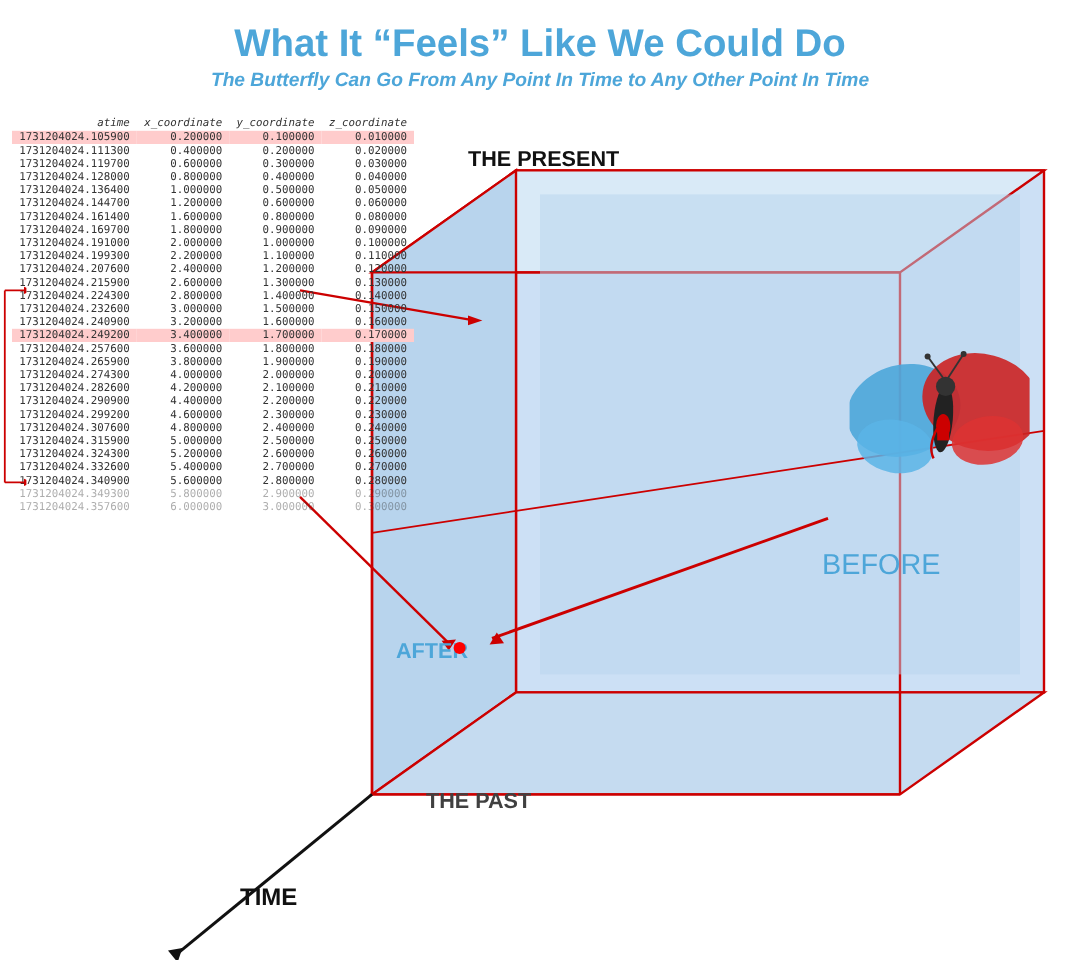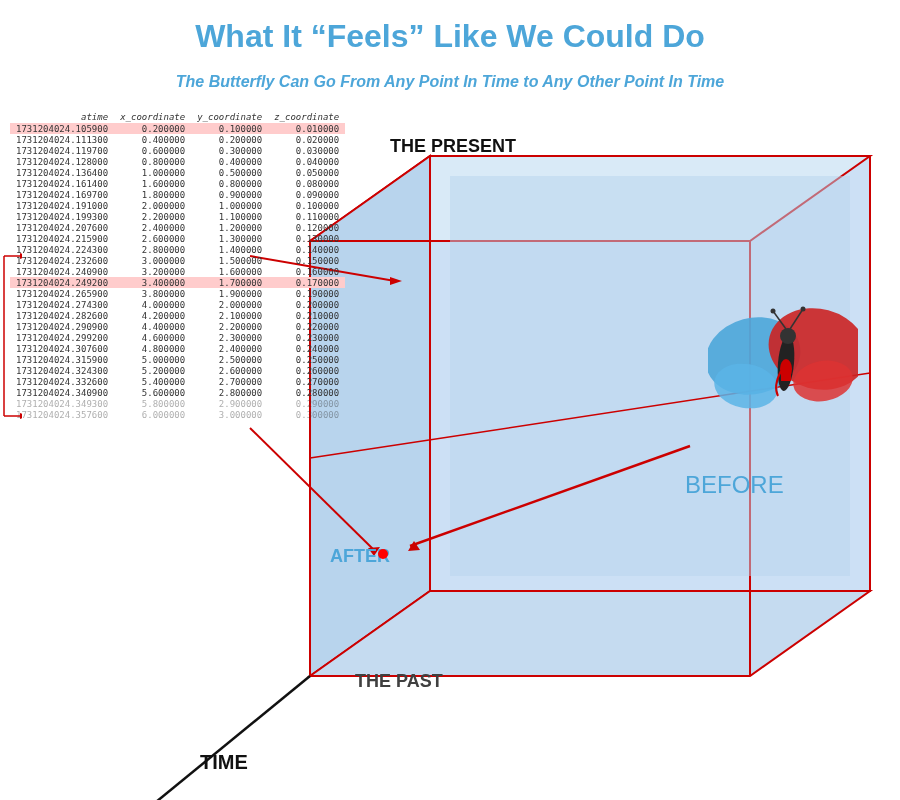--- a/index.html
+++ b/index.html
@@ -21,21 +21,21 @@
       font-size: 32px;
       font-weight: bold;
       color: #4da6d9;
     }
 
     .subtitle {
       font-size: 16px;
       font-style: italic;
       font-weight: bold;
       color: #4da6d9;
-      margin-top: 18px;
+      margin-top: 4px;
     }
 
     .content-area {
       position: relative;
       width: 888px;
       height: 700px;
       margin-top: 10px;
       padding-left: 40px;
     }
 
@@ -218,20 +218,26 @@
             <td>0.400000</td>
             <td>0.040000</td>
           </tr>
           <tr>
             <td>1731204024.136400</td>
             <td>1.000000</td>
             <td>0.500000</td>
             <td>0.050000</td>
           </tr>
           <tr>
+            <td>1731204024.144700</td>
+            <td>1.200000</td>
+            <td>0.600000</td>
+            <td>0.060000</td>
+          </tr>
+          <tr>
             <td>1731204024.161400</td>
             <td>1.600000</td>
             <td>0.800000</td>
             <td>0.080000</td>
           </tr>
           <tr>
             <td>1731204024.169700</td>
             <td>1.800000</td>
             <td>0.900000</td>
             <td>0.090000</td>
@@ -278,20 +284,26 @@
             <td>1.600000</td>
             <td>0.160000</td>
           </tr>
           <tr class="row-highlighted-red">
             <td>1731204024.249200</td>
             <td>3.400000</td>
             <td>1.700000</td>
             <td>0.170000</td>
           </tr>
           <tr>
+            <td>1731204024.257600</td>
+            <td>3.600000</td>
+            <td>1.800000</td>
+            <td>0.180000</td>
+          </tr>
+          <tr>
             <td>1731204024.265900</td>
             <td>3.800000</td>
             <td>1.900000</td>
             <td>0.190000</td>
           </tr>
           <tr>
             <td>1731204024.274300</td>
             <td>4.000000</td>
             <td>2.000000</td>
             <td>0.200000</td>

